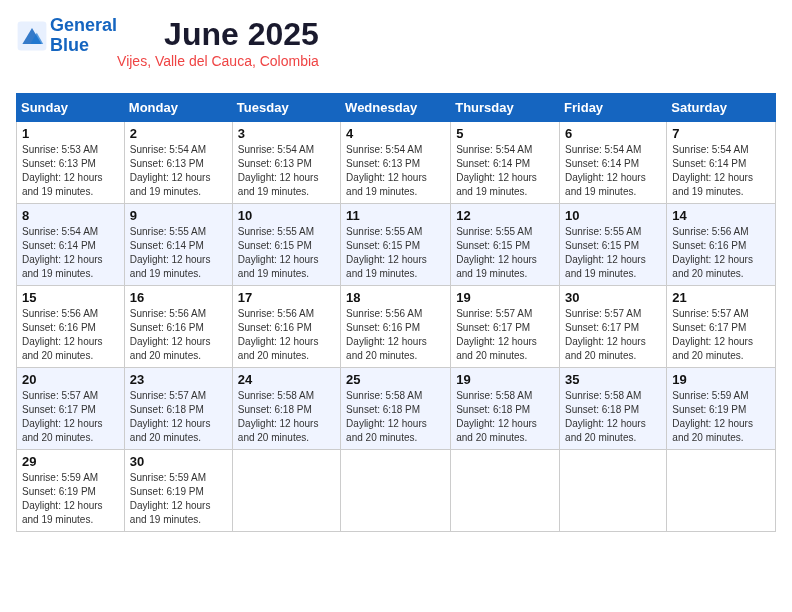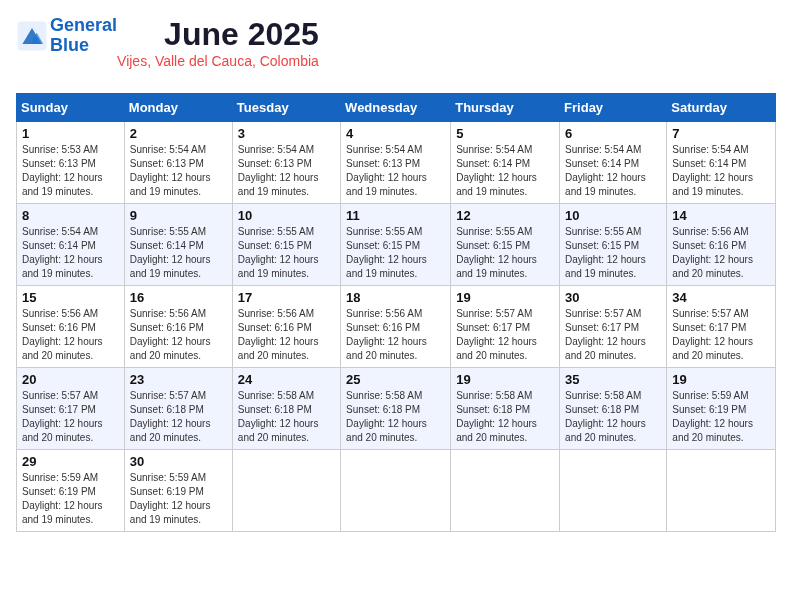--- a/index.html
+++ b/index.html
@@ -288,21 +288,21 @@
       </td>
         <td>
         <span class="day-number">30</span>
         <div class="day-info">
           <div>Sunrise: 5:57 AM</div>
           <div>Sunset: 6:17 PM</div>
           <div>Daylight: 12 hours and 20 minutes.</div>
         </div>
       </td>
         <td>
-        <span class="day-number">34</span>
+        <span class="day-number">21</span>
         <div class="day-info">
           <div>Sunrise: 5:57 AM</div>
           <div>Sunset: 6:17 PM</div>
           <div>Daylight: 12 hours and 20 minutes.</div>
         </div>
       </td>
       </tr>
       <tr>
         <td>
         <span class="day-number">20</span>

